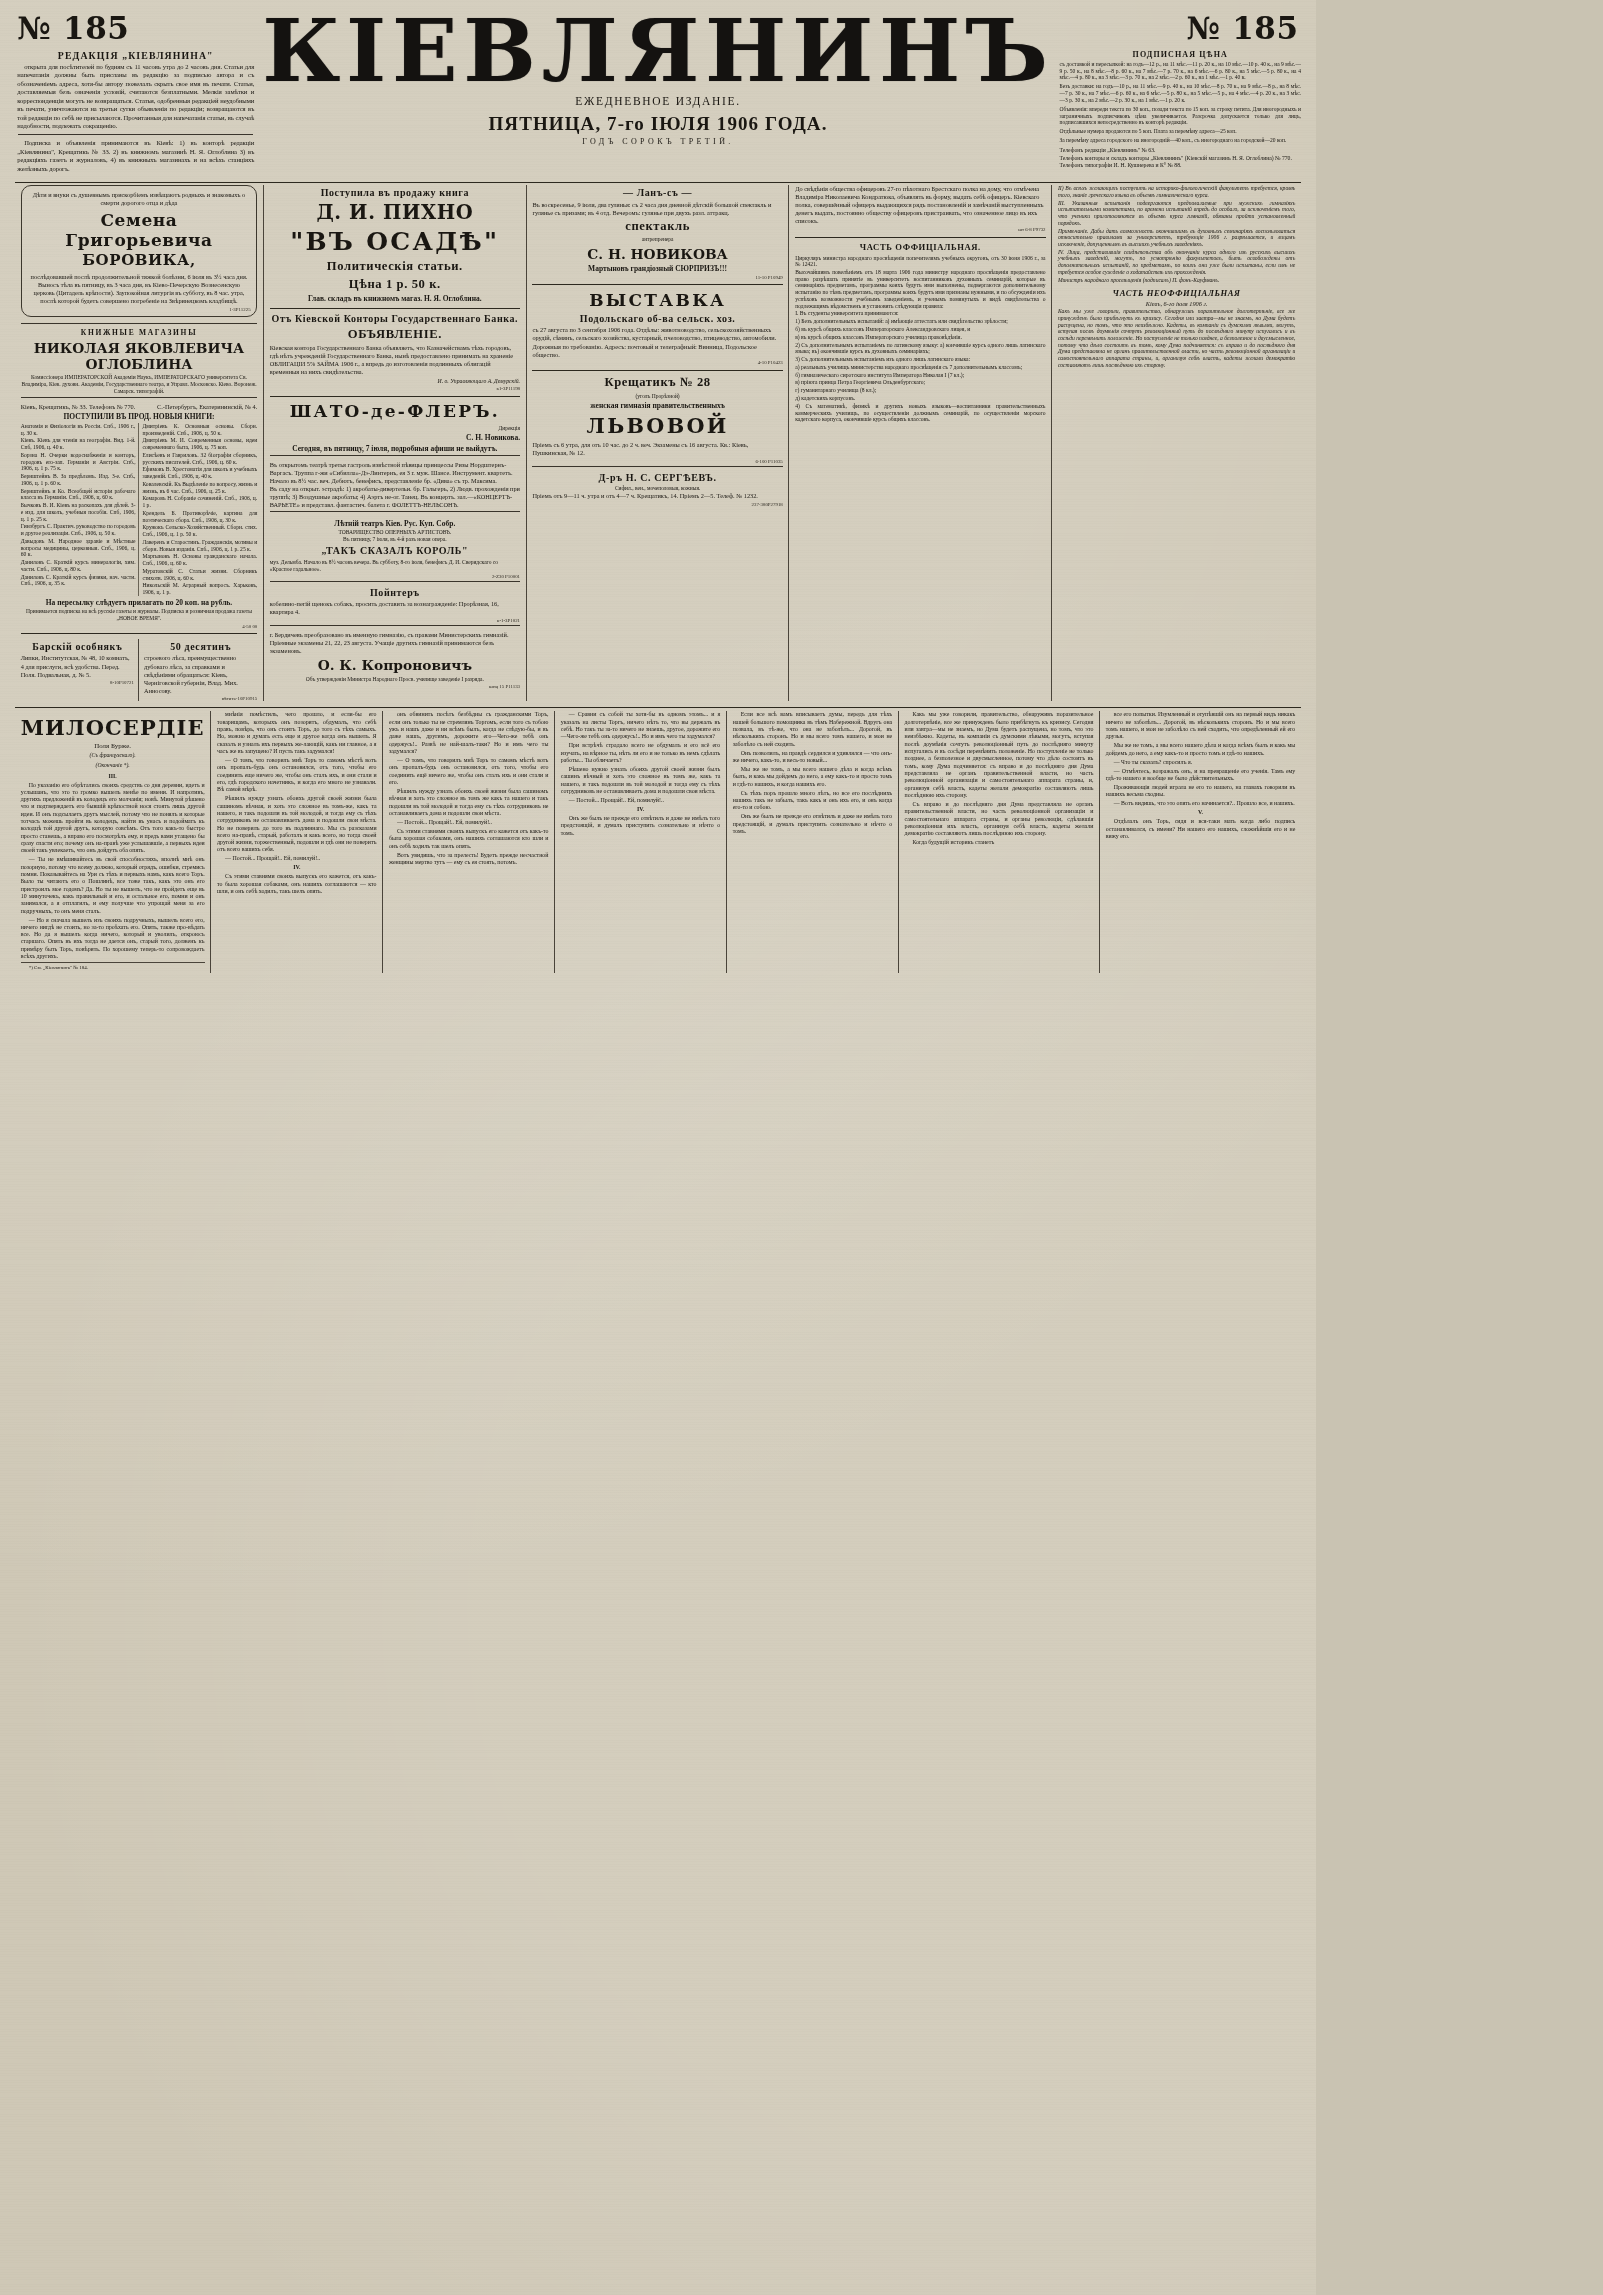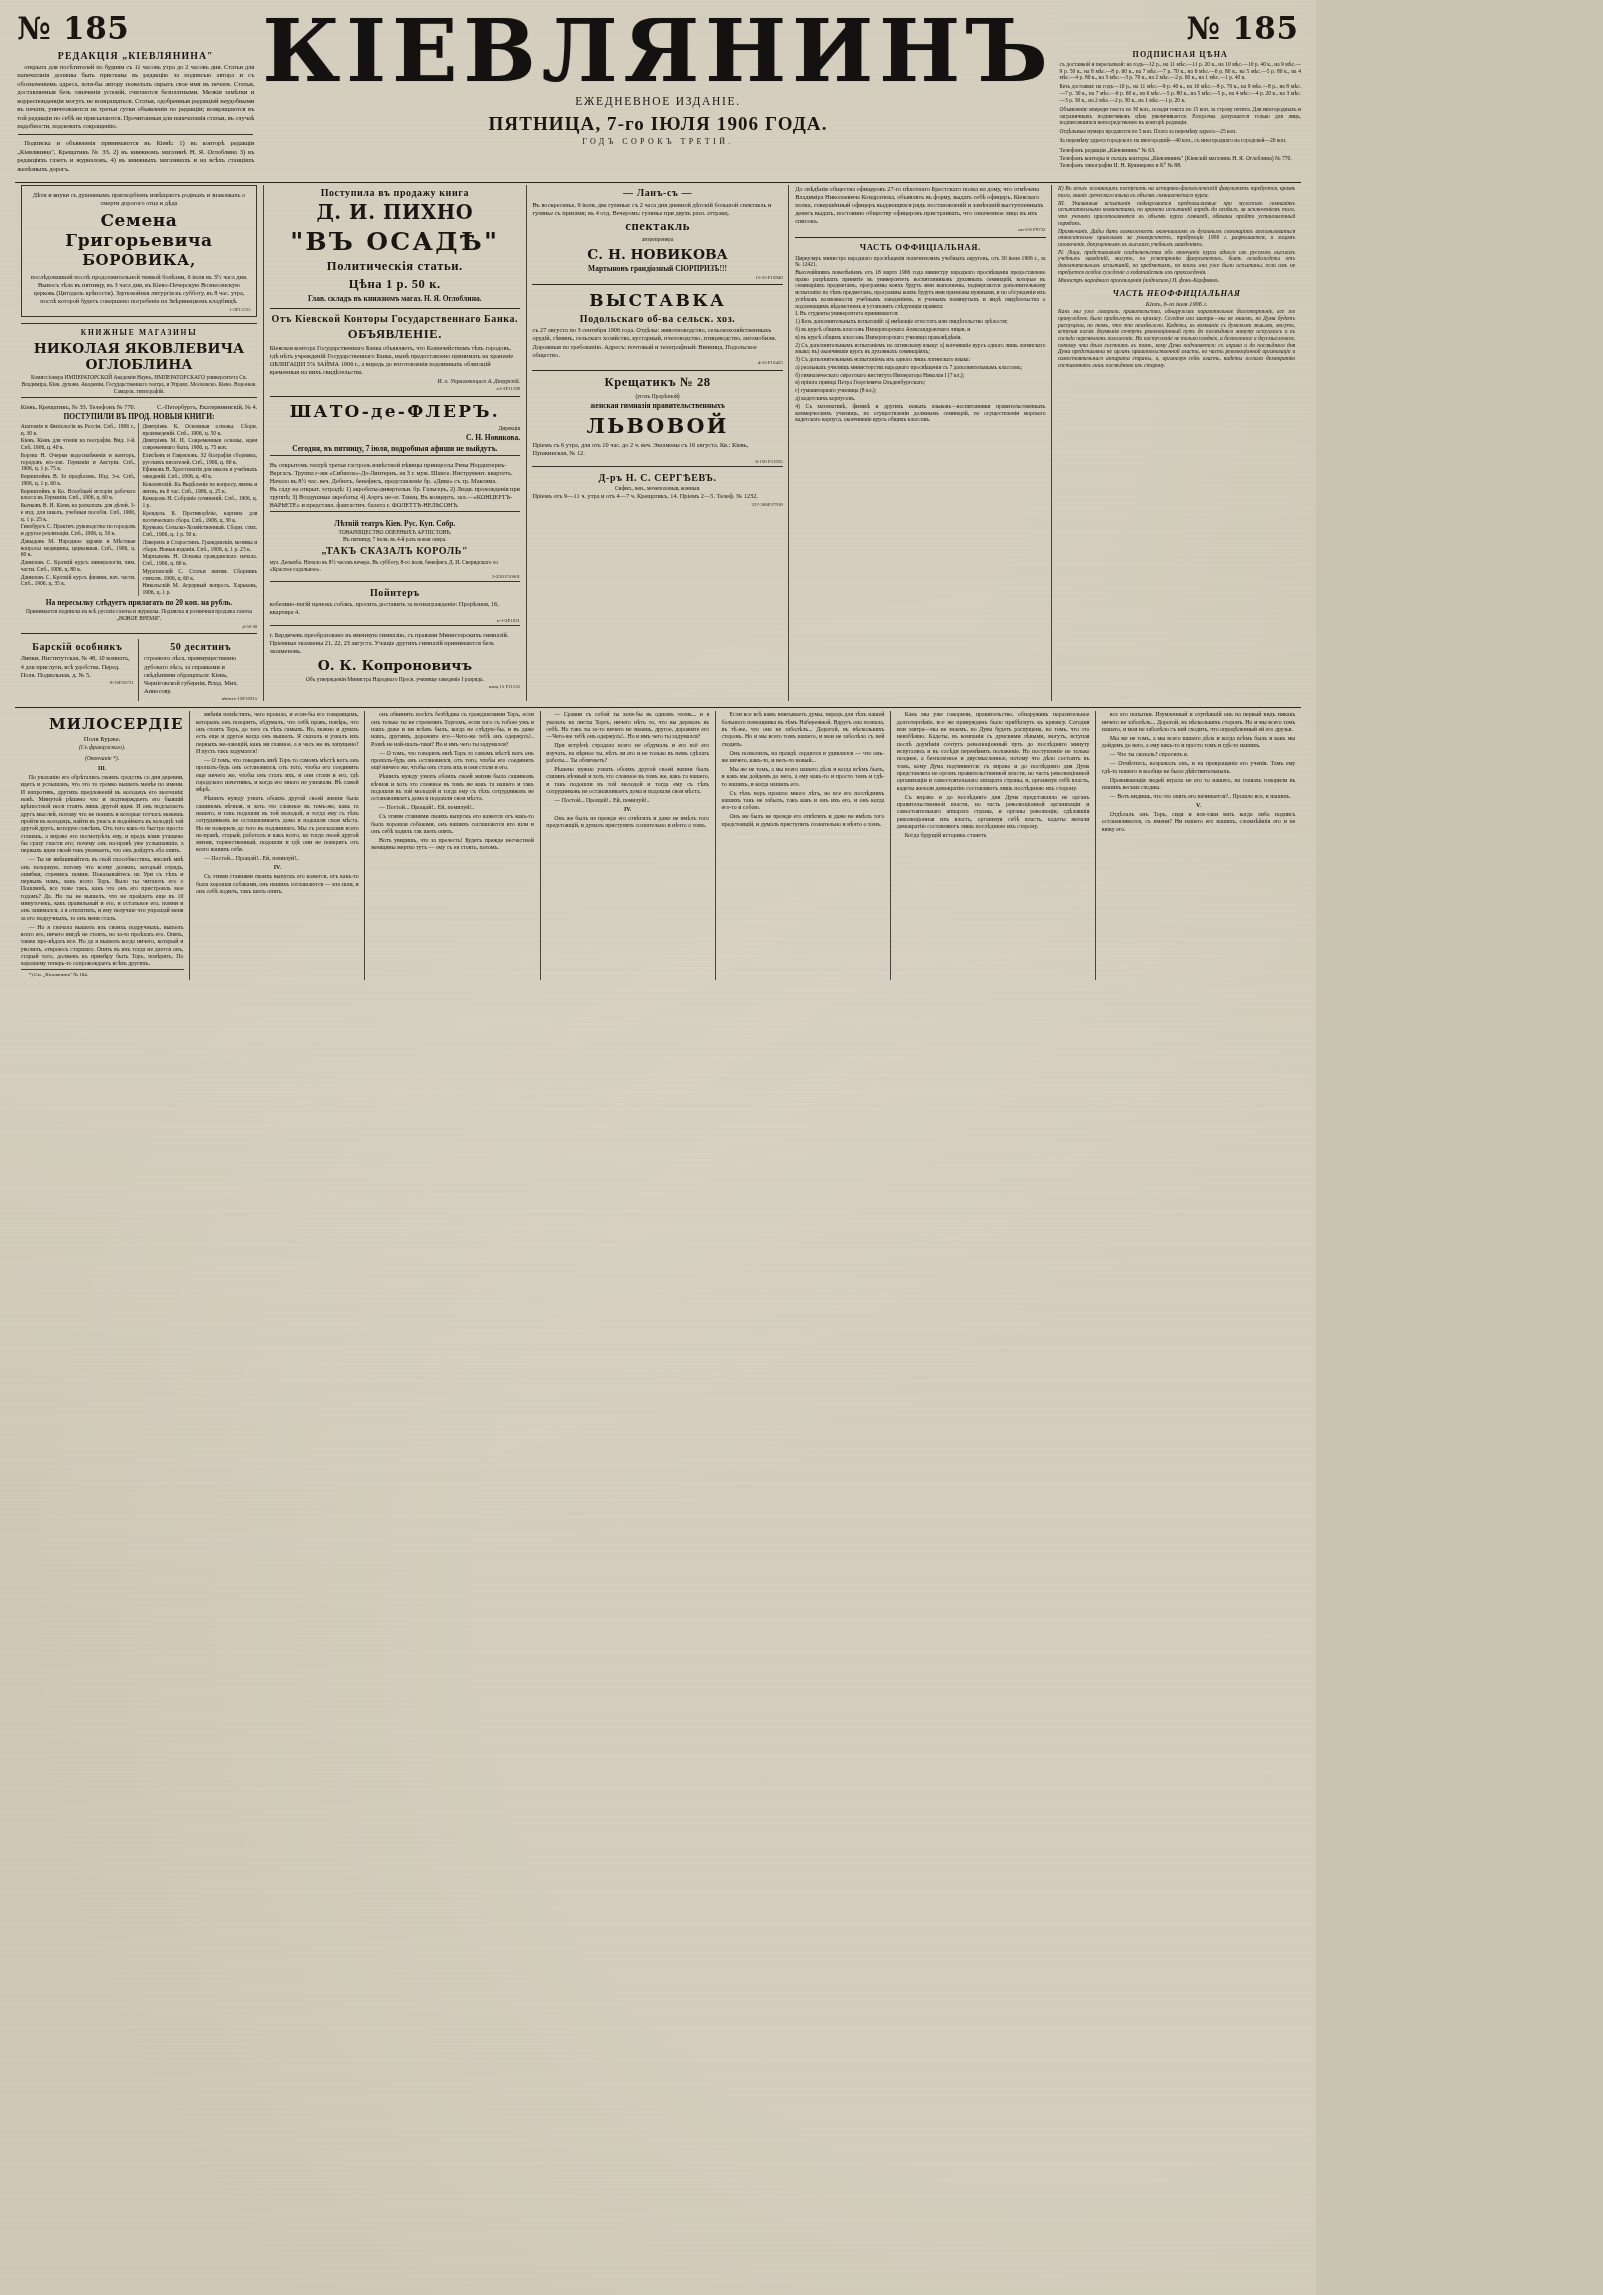--- a/index.html
+++ b/index.html
@@ -72,21 +72,21 @@
   .adgrid{display:flex;gap:0;align-items:stretch;}
   .adcol{box-sizing:border-box;padding:0 5.7px;border-right:0.6px solid #4a443a;}
   .adcol:last-child{border-right:0;}
   .c1{width:304px;}
   .c2{width:321px;}
   .c3{width:321px;}
   .c4{width:321px;}
   .c5{width:304px;font-style:italic;}
   .box{border:0.6px solid #3c372d;padding:4.6px 5.7px;margin-bottom:5.7px;background:rgba(255,255,255,.05);}
   .box.dbl{border:1.7px double #3c372d;}
-  .ctr{text-align:center;}
+  .ctr{text-align:center;border-radius:10px;}
   .tiny{font-size:5.5px;line-height:1.25;}
   .sm{font-size:6.3px;line-height:1.28;}
   .obit-name{font-family:"DejaVu Serif",serif;font-weight:bold;font-size:17px;letter-spacing:0.6px;margin:3.4px 0 1.1px;}
   .obit-name2{font-family:"DejaVu Serif",serif;font-weight:bold;font-size:15px;letter-spacing:0.6px;margin:0 0 3.4px;}
   .adcode{font-size:4.9px;text-align:right;margin-top:1.7px;color:#2c2820;}
   .hdr-lg{font-size:12.6px;font-weight:bold;text-align:center;letter-spacing:0.6px;margin:2.3px 0;}
   .hdr-xl{font-family:"DejaVu Serif",serif;font-size:25px;font-weight:bold;text-align:center;letter-spacing:2.3px;margin:3.4px 0;}
   .hdr-md{font-size:10px;font-weight:bold;text-align:center;letter-spacing:0.6px;margin:2.3px 0;}
   .hdr-sm{font-size:7.5px;font-weight:bold;text-align:center;margin:1.7px 0;}
   .listing{font-size:5.6px;line-height:1.2;text-align:justify;}
@@ -94,21 +94,21 @@
   .two-col{column-count:2;column-gap:6.9px;column-rule:0.6px solid #6a6456;}
   .sig{text-align:right;font-style:italic;font-size:5.7px;margin-top:2.3px;}
   .namebig{font-family:"DejaVu Serif",serif;font-size:19.5px;font-weight:bold;text-align:center;letter-spacing:0.6px;margin:2.3px 0;}
   .namemid{font-family:"DejaVu Serif",serif;font-size:13.8px;font-weight:bold;text-align:center;margin:2.3px 0;}
   .sp{letter-spacing:1.7px;}
   
   .bodygrid{display:flex;margin-top:3.4px;}
   .bcol{box-sizing:border-box;padding:0 5.7px;border-right:0.6px solid #4a443a;font-size:5.9px;line-height:1.24;text-align:justify;}
   .bcol:last-child{border-right:0;}
   .bcol p{margin:0 0 1.7px 0;text-indent:8px;}
-  .sec-title{font-family:"DejaVu Serif",serif;font-size:15px;font-weight:bold;text-align:right;letter-spacing:1.1px;margin:3.4px 0 1.1px;}
+  .sec-title{font-family:"DejaVu Serif",serif;font-size:21px;font-weight:bold;text-align:left;letter-spacing:1.1px;margin:3.4px 0 1.1px;}
   .sec-sub{font-size:6.9px;text-align:center;margin:0 0 1.1px;}
   .sec-sub2{font-size:5.7px;text-align:center;margin:0 0 3.4px;font-style:italic;}
   .rom{text-align:center;font-weight:bold;margin:3.4px 0 2.3px;text-indent:0 !important;}
   .footnote{font-size:5px;border-top:0.6px solid #4a443a;margin-top:3.4px;padding-top:1.7px;text-indent:0;}
   .offic-title{font-size:8.6px;font-weight:bold;text-align:center;letter-spacing:0.6px;margin:4.6px 0 2.3px;}
   .w1{width:230px}.w2{width:230px}.w3{width:230px}.w4{width:230px}.w5{width:230px}.w6{width:270px}.w7{width:270px}
 </style>
 </head>
 <body>
 

